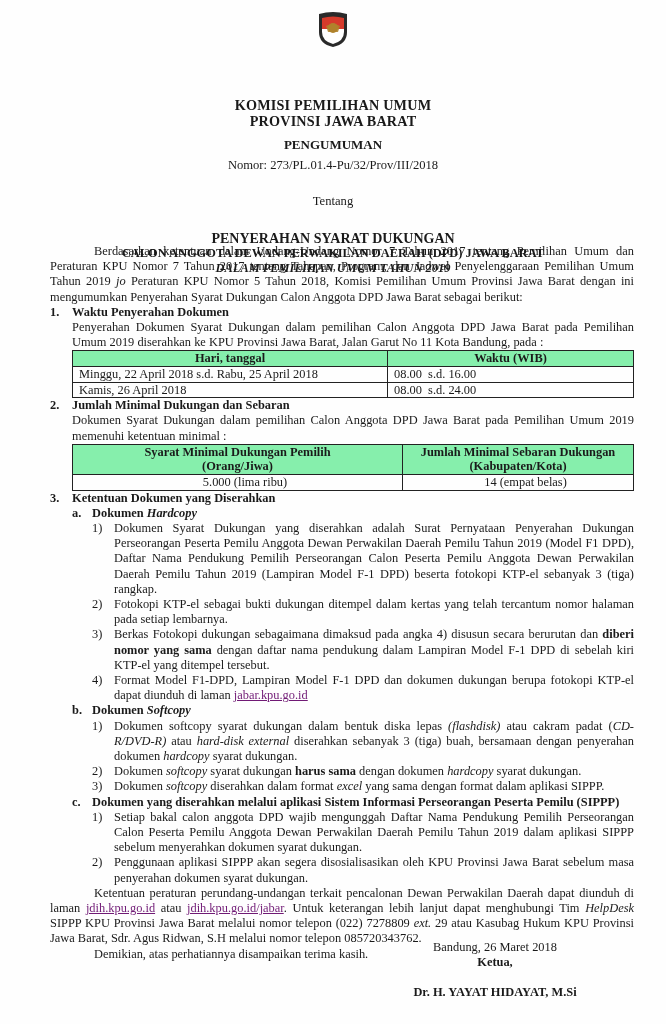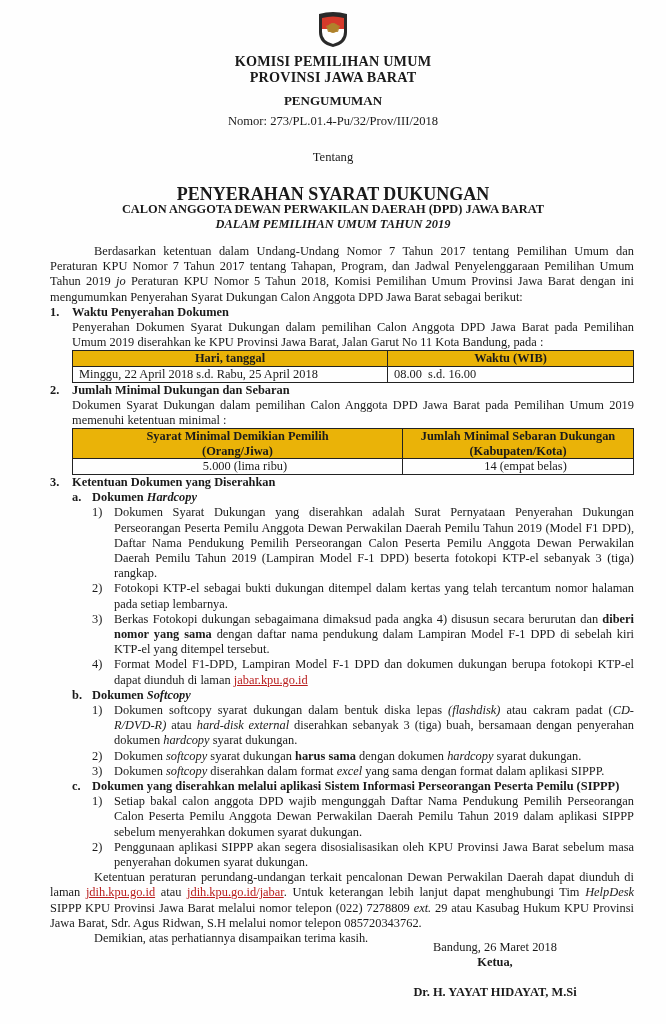--- a/index.html
+++ b/index.html
@@ -1,46 +1,46 @@
 <!DOCTYPE html>
 <html><head>
 <meta charset="utf-8">
 <style>
   html, body { margin:0; padding:0; background:#fefefe; }
   body { width:666px; height:1024px; overflow:hidden; position:relative;
          font-family:"Liberation Serif", "DejaVu Serif", serif; color:#1a1a1a; font-size:12.4px; line-height:15.2px; }
   .page { position:absolute; left:0; top:0; width:666px; height:1024px; }
   .logo { position:absolute; left:316px; top:10px; width:34px; height:38px; }
   .bold { font-weight:bold; }
-  .hdr { position:absolute; left:0; width:666px; text-align:center; }
+  .hdr { position:absolute; left:0; width:666px; text-align:center;margin-top:44px; }
   .org1 { top:54px; font-weight:bold; font-size:14.2px; letter-spacing:0.2px; }
   .org2 { top:70px; font-weight:bold; font-size:14.2px; letter-spacing:0.2px; }
   .peng { top:93px; font-weight:bold; font-size:13px; }
   .nomor { top:114px; font-size:12.6px; }
   .tentang { top:150px; font-size:12.6px; }
-  .t1 { top:187px; font-weight:bold; font-size:18px; }
+  .t1 { top:187px; font-weight:bold; font-size:14px; }
   .t2 { top:202px; font-weight:bold; font-size:12.4px; }
   .t3 { top:217px; font-weight:bold; font-size:12.4px;font-style:italic; }
   .body { position:absolute; left:50px; width:584px; top:244px; }
   p { margin:0; text-align:justify; }
   .indent { text-indent:44px; }
   .sec { position:relative; padding-left:22px; }
   .sec .num { position:absolute; left:0; top:0; font-weight:bold; }
   .sec-title { font-weight:bold; }
   .sub { position:relative; padding-left:20px; margin-left:22px; }
   .sub .let { position:absolute; left:0; top:0; font-weight:bold; }
   .item { position:relative; padding-left:22px; margin-left:42px; }
   .item .n { position:absolute; left:0; top:0; }
   table { border-collapse:collapse; width:562px; margin-left:22px; font-size:12.4px; }
   td, th { border:1px solid #222; padding:0 6px; line-height:14.6px; }
-  th { background:#eab308; font-weight:bold; text-align:center; }
+  th { background:#86efac; font-weight:bold; text-align:center; }
   .tbl1 td:first-child, .tbl1 th:first-child { width:302px; }
   .tbl2 td { text-align:center;padding-left:21px; }
   .tbl2 td:first-child, .tbl2 th:first-child { width:302px; }
-  a.link { color:#b91c1c; text-decoration:underline; }
+  a.link { color:#701a75; text-decoration:underline; }
   i { font-style:italic; }
   .sign { position:absolute; left:380px; width:230px; text-align:center; }
 </style>
 </head>
 <body>
 
 <div class="page">
 
   <div class="logo">
     <svg width="34" height="38" viewBox="0 0 34 38">
@@ -72,32 +72,36 @@
     <table class="tbl1">
       <tbody>
           <tr>
         <th>Hari, tanggal</th>
         <th>Waktu (WIB)</th>
       </tr>
       <tr>
         <td>Minggu, 22 April 2018 s.d. Rabu, 25 April 2018</td>
         <td style="white-space:pre">08.00  s.d. 16.00</td>
       </tr>
+      <tr>
+        <td>Kamis, 26 April 2018</td>
+        <td style="white-space:pre">08.00  s.d. 24.00</td>
+      </tr>
     </tbody>
       </table>
 
     <div class="sec">
       <span class="num">2.</span>
       <div class="sec-title">Jumlah Minimal Dukungan dan Sebaran</div>
       <p>Dokumen Syarat Dukungan dalam pemilihan Calon Anggota DPD Jawa Barat pada Pemilihan Umum 2019 memenuhi ketentuan minimal :</p>
     </div>
     <table class="tbl2">
       <tbody>
           <tr>
-        <th><span>Syarat Minimal Demikian Pemilih</span><br><span>(Orang/Jiwa)</span></th>
+        <th><span>Syarat Minimal Dukungan Pemilih</span><br><span>(Orang/Jiwa)</span></th>
         <th><span>Jumlah Minimal Sebaran Dukungan</span><br><span>(Kabupaten/Kota)</span></th>
       </tr>
       <tr>
         <td>5.000 (lima ribu)</td>
         <td>14 (empat belas)</td>
       </tr>
     </tbody>
       </table>
 
     <div class="sec">

